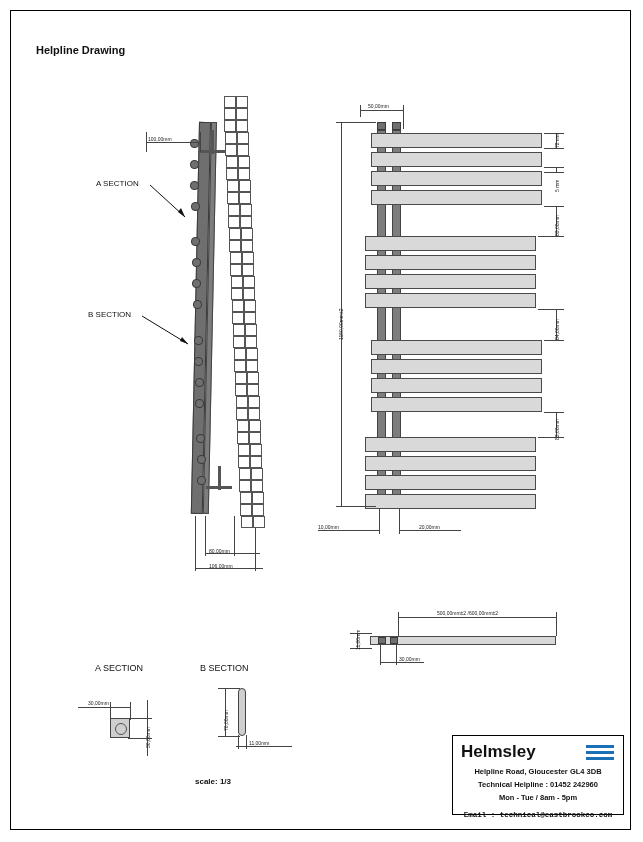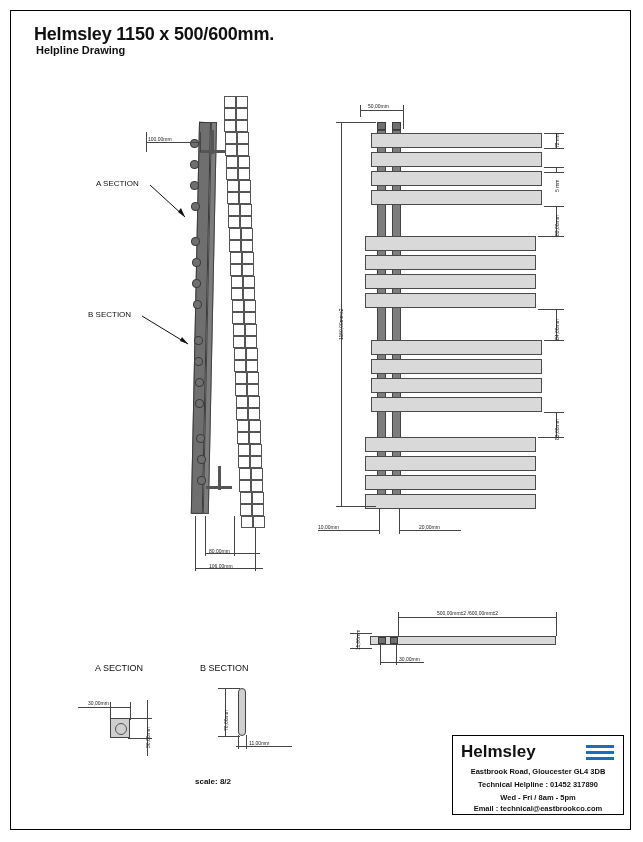--- a/index.html
+++ b/index.html
@@ -146,21 +146,20 @@
     font-size: 9px;
     color: #111;
   }
 </style>
 </head>
 <body>
 
 <div id="page">
   <div class="frame"></div>
 
-  <div class="title-main">Helmsley 1150 x 500/600mm.</div>
   <div class="title-sub">Helpline Drawing</div>
 
   <div>
 
     <div>
       <div class="hatch-cell" style="left:224px;top:96px;width:12px;height:12px;"></div>
       <div class="hatch-cell" style="left:236px;top:96px;width:12px;height:12px;"></div>
       <div class="hatch-cell" style="left:224px;top:108px;width:12px;height:12px;"></div>
       <div class="hatch-cell" style="left:236px;top:108px;width:12px;height:12px;"></div>
       <div class="hatch-cell" style="left:224px;top:120px;width:12px;height:12px;"></div>
@@ -400,28 +399,28 @@
     <div class="line vl dimline" style="left:225px;top:688px;width:1px;height:48px;"></div>
     <div class="line hl dimline" style="left:218px;top:688px;width:22px;"></div>
     <div class="line hl dimline" style="left:218px;top:736px;width:22px;"></div>
     <div class="dim-text v" style="left:223px;top:731px;">70,00mm</div>
 
     <div class="line hl dimline" style="left:236px;top:746px;width:56px;"></div>
     <div class="line vl dimline" style="left:238px;top:735px;width:1px;height:14px;"></div>
     <div class="line vl dimline" style="left:246px;top:735px;width:1px;height:14px;"></div>
     <div class="dim-text" style="left:249px;top:740px;">11,00mm</div>
 
-    <div class="scale-text">scale: 8/2</div>
+    <div class="scale-text">scale: 1/3</div>
   </div>
 
   <div class="logo-box">
     <div class="logo-name">Helmsley</div>
     <div class="logo-bars">
       <div class="logo-bar b1"></div>
       <div class="logo-bar b2"></div>
       <div class="logo-bar b3"></div>
     </div>
-    <div class="logo-line" style="top:31px;">Eastbrook Road, Gloucester GL4 3DB</div>
-    <div class="logo-line" style="top:44px;">Technical Helpline : 01452 317890</div>
-    <div class="logo-line" style="top:57px;">Wed - Fri / 8am - 5pm</div>
-    <div class="logo-line" style="top:68px;">Email : technical@eastbrookco.com</div>
+    <div class="logo-line" style="top:31px;">Helpline Road, Gloucester GL4 3DB</div>
+    <div class="logo-line" style="top:44px;">Technical Helpline : 01452 242960</div>
+    <div class="logo-line" style="top:57px;">Mon - Tue / 8am - 5pm</div>
+    <div class="logo-line" style="top:75px;font-family:Liberation Mono, monospace;">Email : technical@eastbrookco.com</div>
   </div>
 </div>
 
 </body></html>

